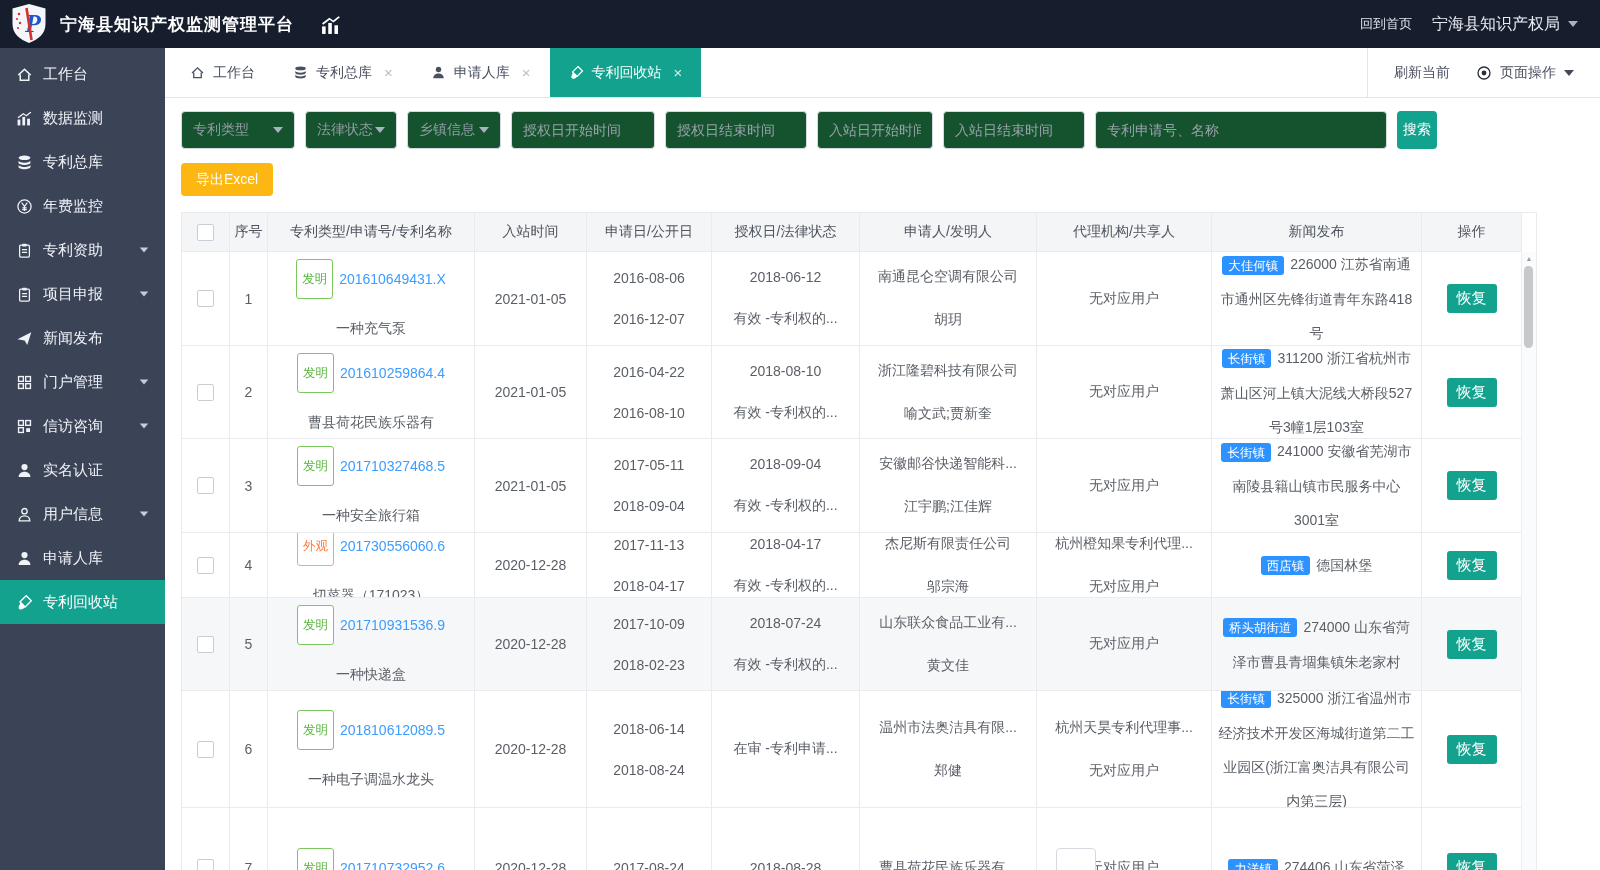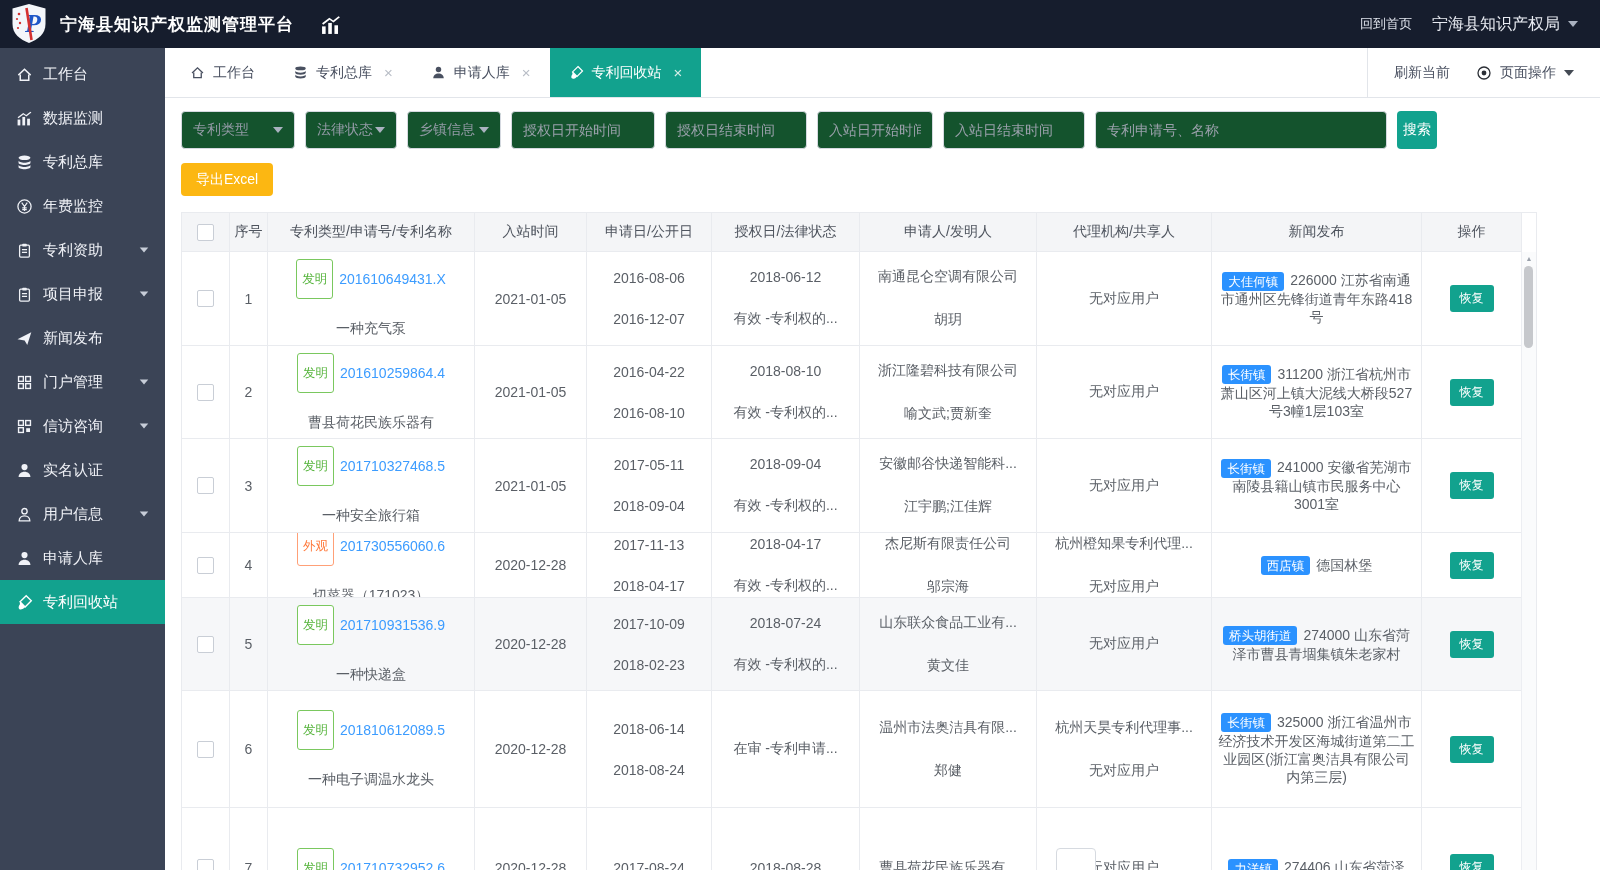--- a/index.html
+++ b/index.html
@@ -67,22 +67,22 @@
   .td{border-right:1px solid #e9ebef;border-bottom:1px solid #e9ebef;display:flex;flex-direction:column;
       align-items:center;justify-content:center;font-size:14px;color:#5a5f66;padding:4px 6px;box-sizing:border-box;overflow:hidden;text-align:center;}
   .lines{display:flex;flex-direction:column;align-items:center;gap:25px;}
   .lines.tight{gap:21px;}
   .pat-line{display:flex;align-items:center;gap:6px;white-space:nowrap;}
   .tag{font-size:12.5px;padding:11px 5px;border-radius:3px;border:1px solid;line-height:16px;background:#fff;white-space:nowrap;}
   .tag-green{color:#56b43c;border-color:#7ac85e;}
   .tag-orange{color:#ff7a3c;border-color:#ffa077;}
   .pat-link{color:#3c9cff;cursor:pointer;text-decoration:none;}
   .town{background:#2b92ff;color:#fff;font-size:12.5px;padding:2.5px 6px;border-radius:3px;margin-right:6px;white-space:nowrap;}
-  .addr{line-height:18px;}
-  .btn-restore{background:#12a28e;color:#fff;font-size:12px;padding:5px 10px;border-radius:3px;}
+  .addr{line-height:34px;}
+  .btn-restore{background:#12a28e;color:#fff;font-size:15px;padding:5px 10px;border-radius:3px;}
   .cb{width:15px;height:15px;border:1px solid #c9ced6;border-radius:2px;background:#fff;cursor:pointer;flex-shrink:0;}
 
   
   .vscroll{position:absolute;top:0;right:0;bottom:0;width:14px;background:#fafbfc;border-left:1px solid #eceef2;}
   .vs-arrow{position:absolute;left:0;right:0;text-align:center;font-size:7px;color:#9aa1ab;line-height:10px;}
   .vs-up{top:2px;}
   .vs-thumb{position:absolute;left:2px;width:9px;top:14px;height:82px;background:#c6c8cc;border-radius:5px;}
 
   .pagination-partial{position:absolute;left:1056px;top:848px;width:38px;height:40px;border:1px solid #d6dae0;
       border-radius:4px;background:#fff;z-index:4;}

